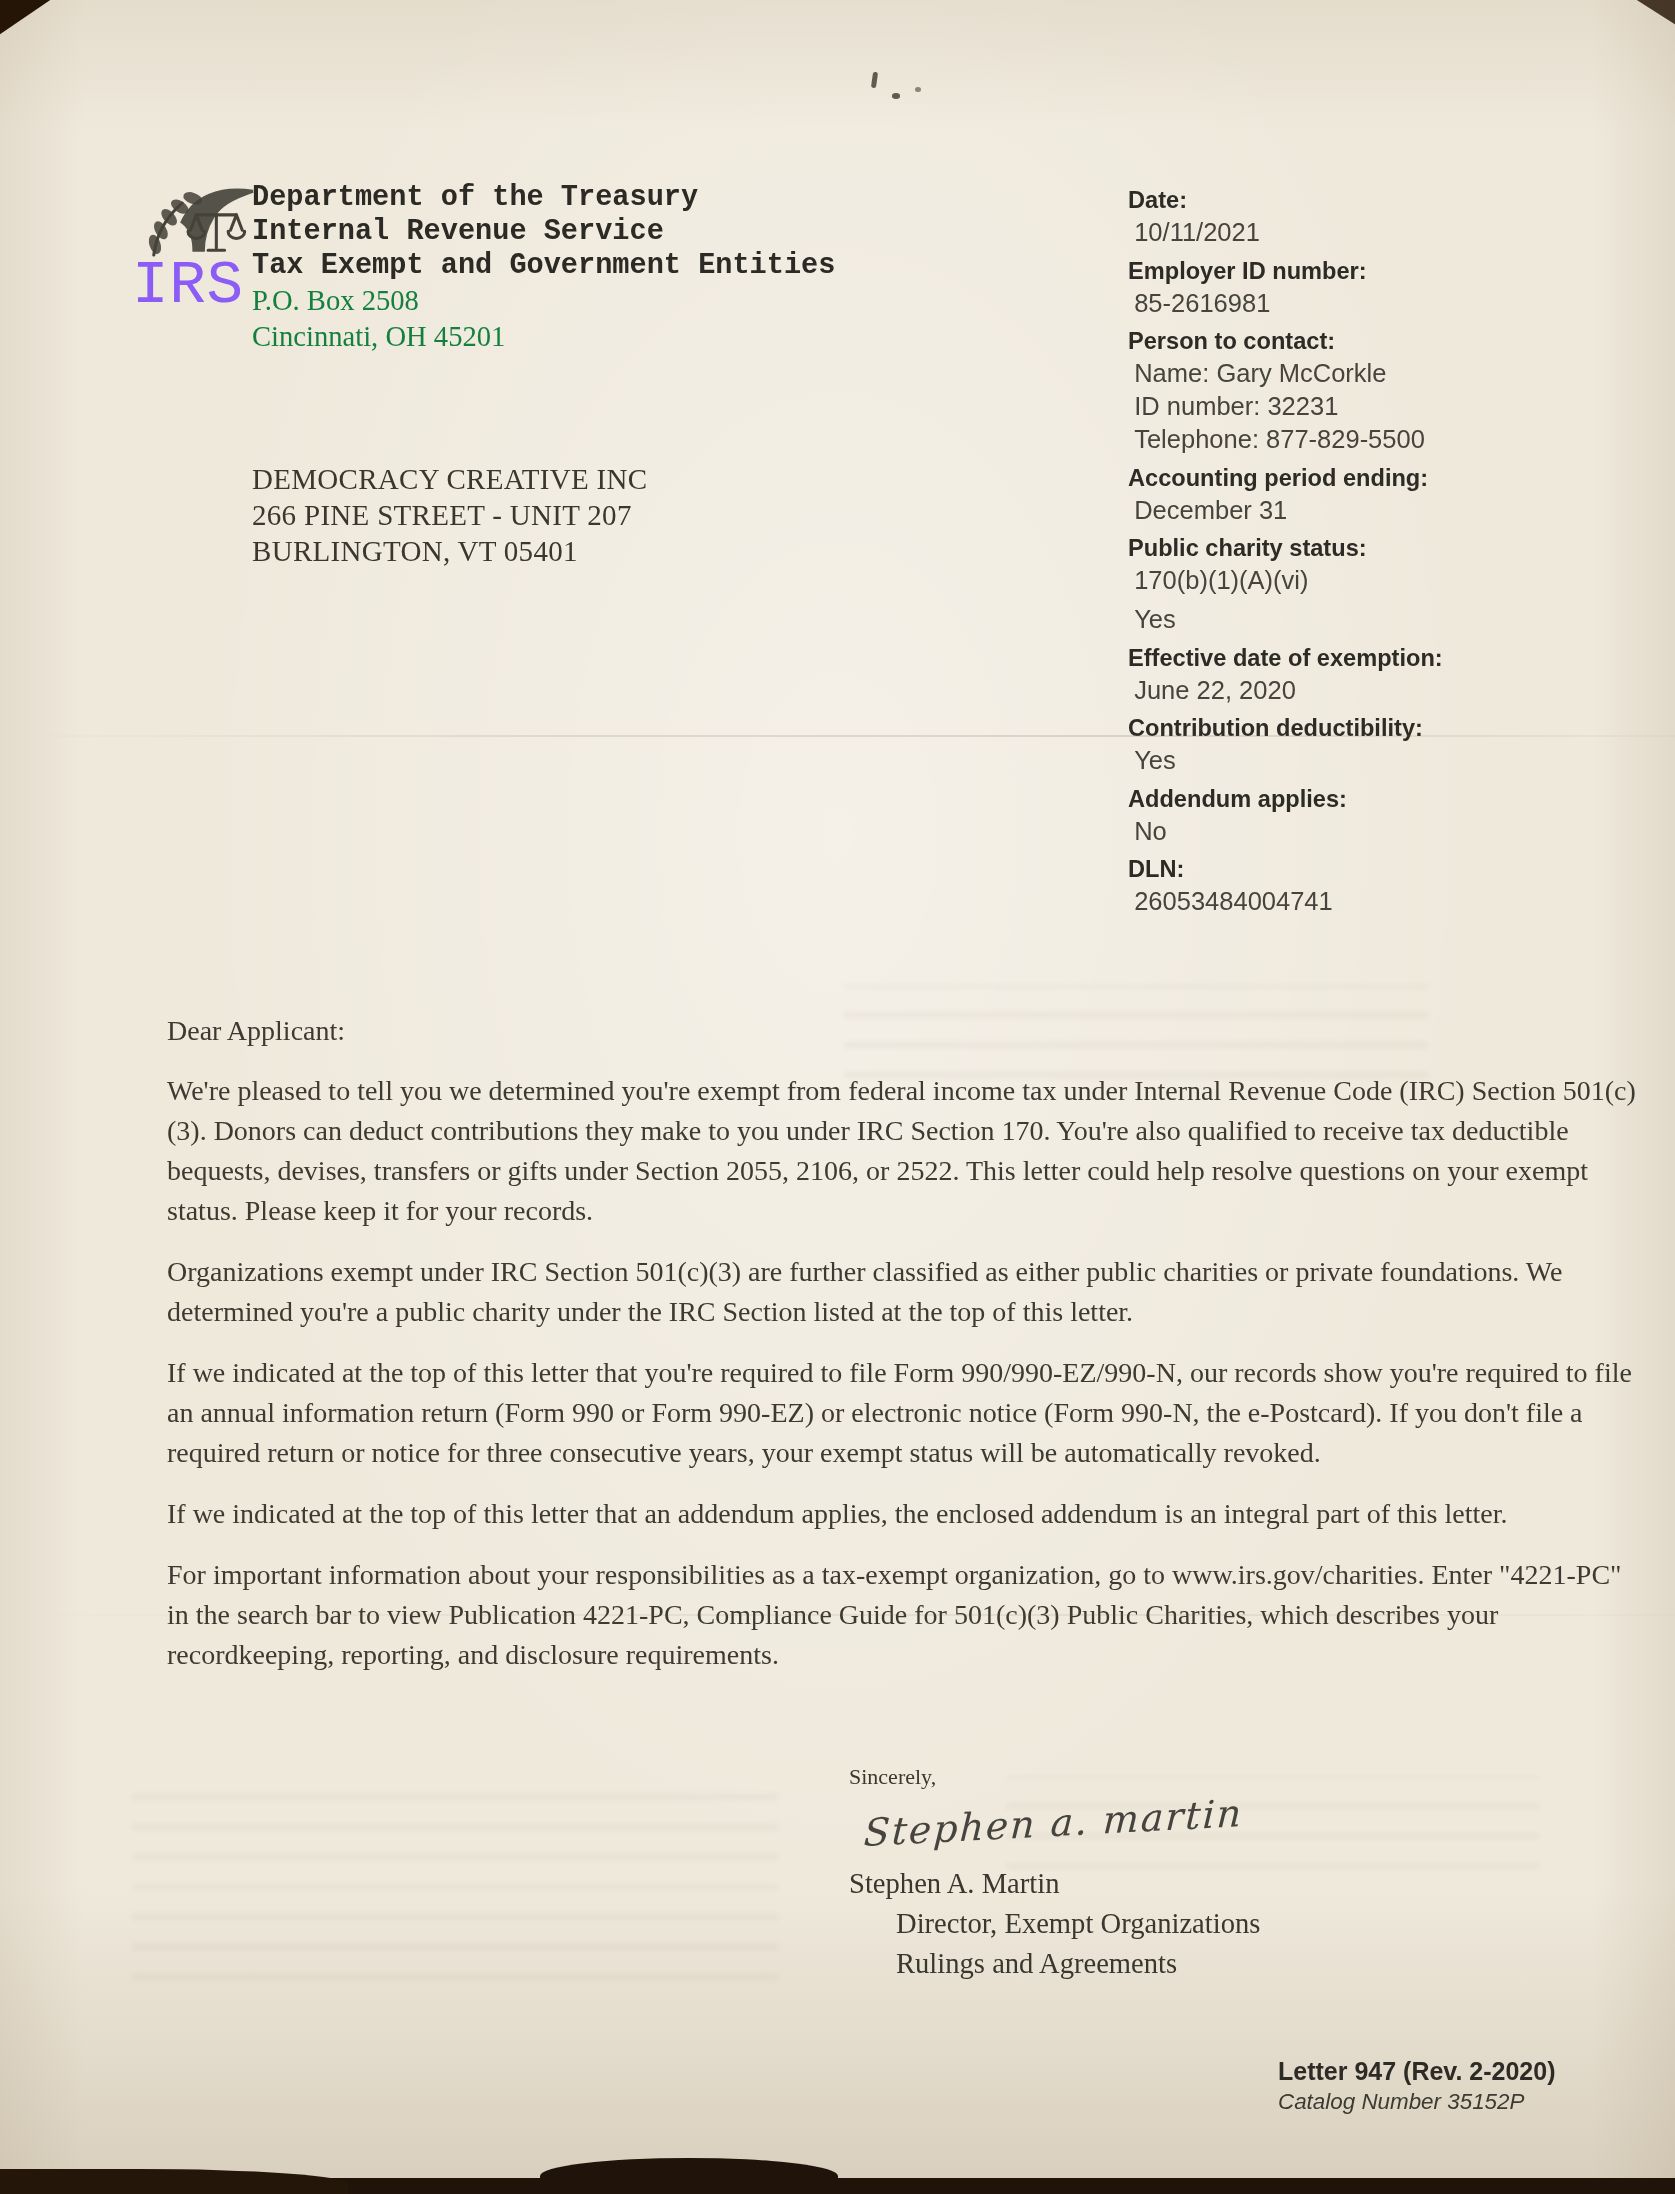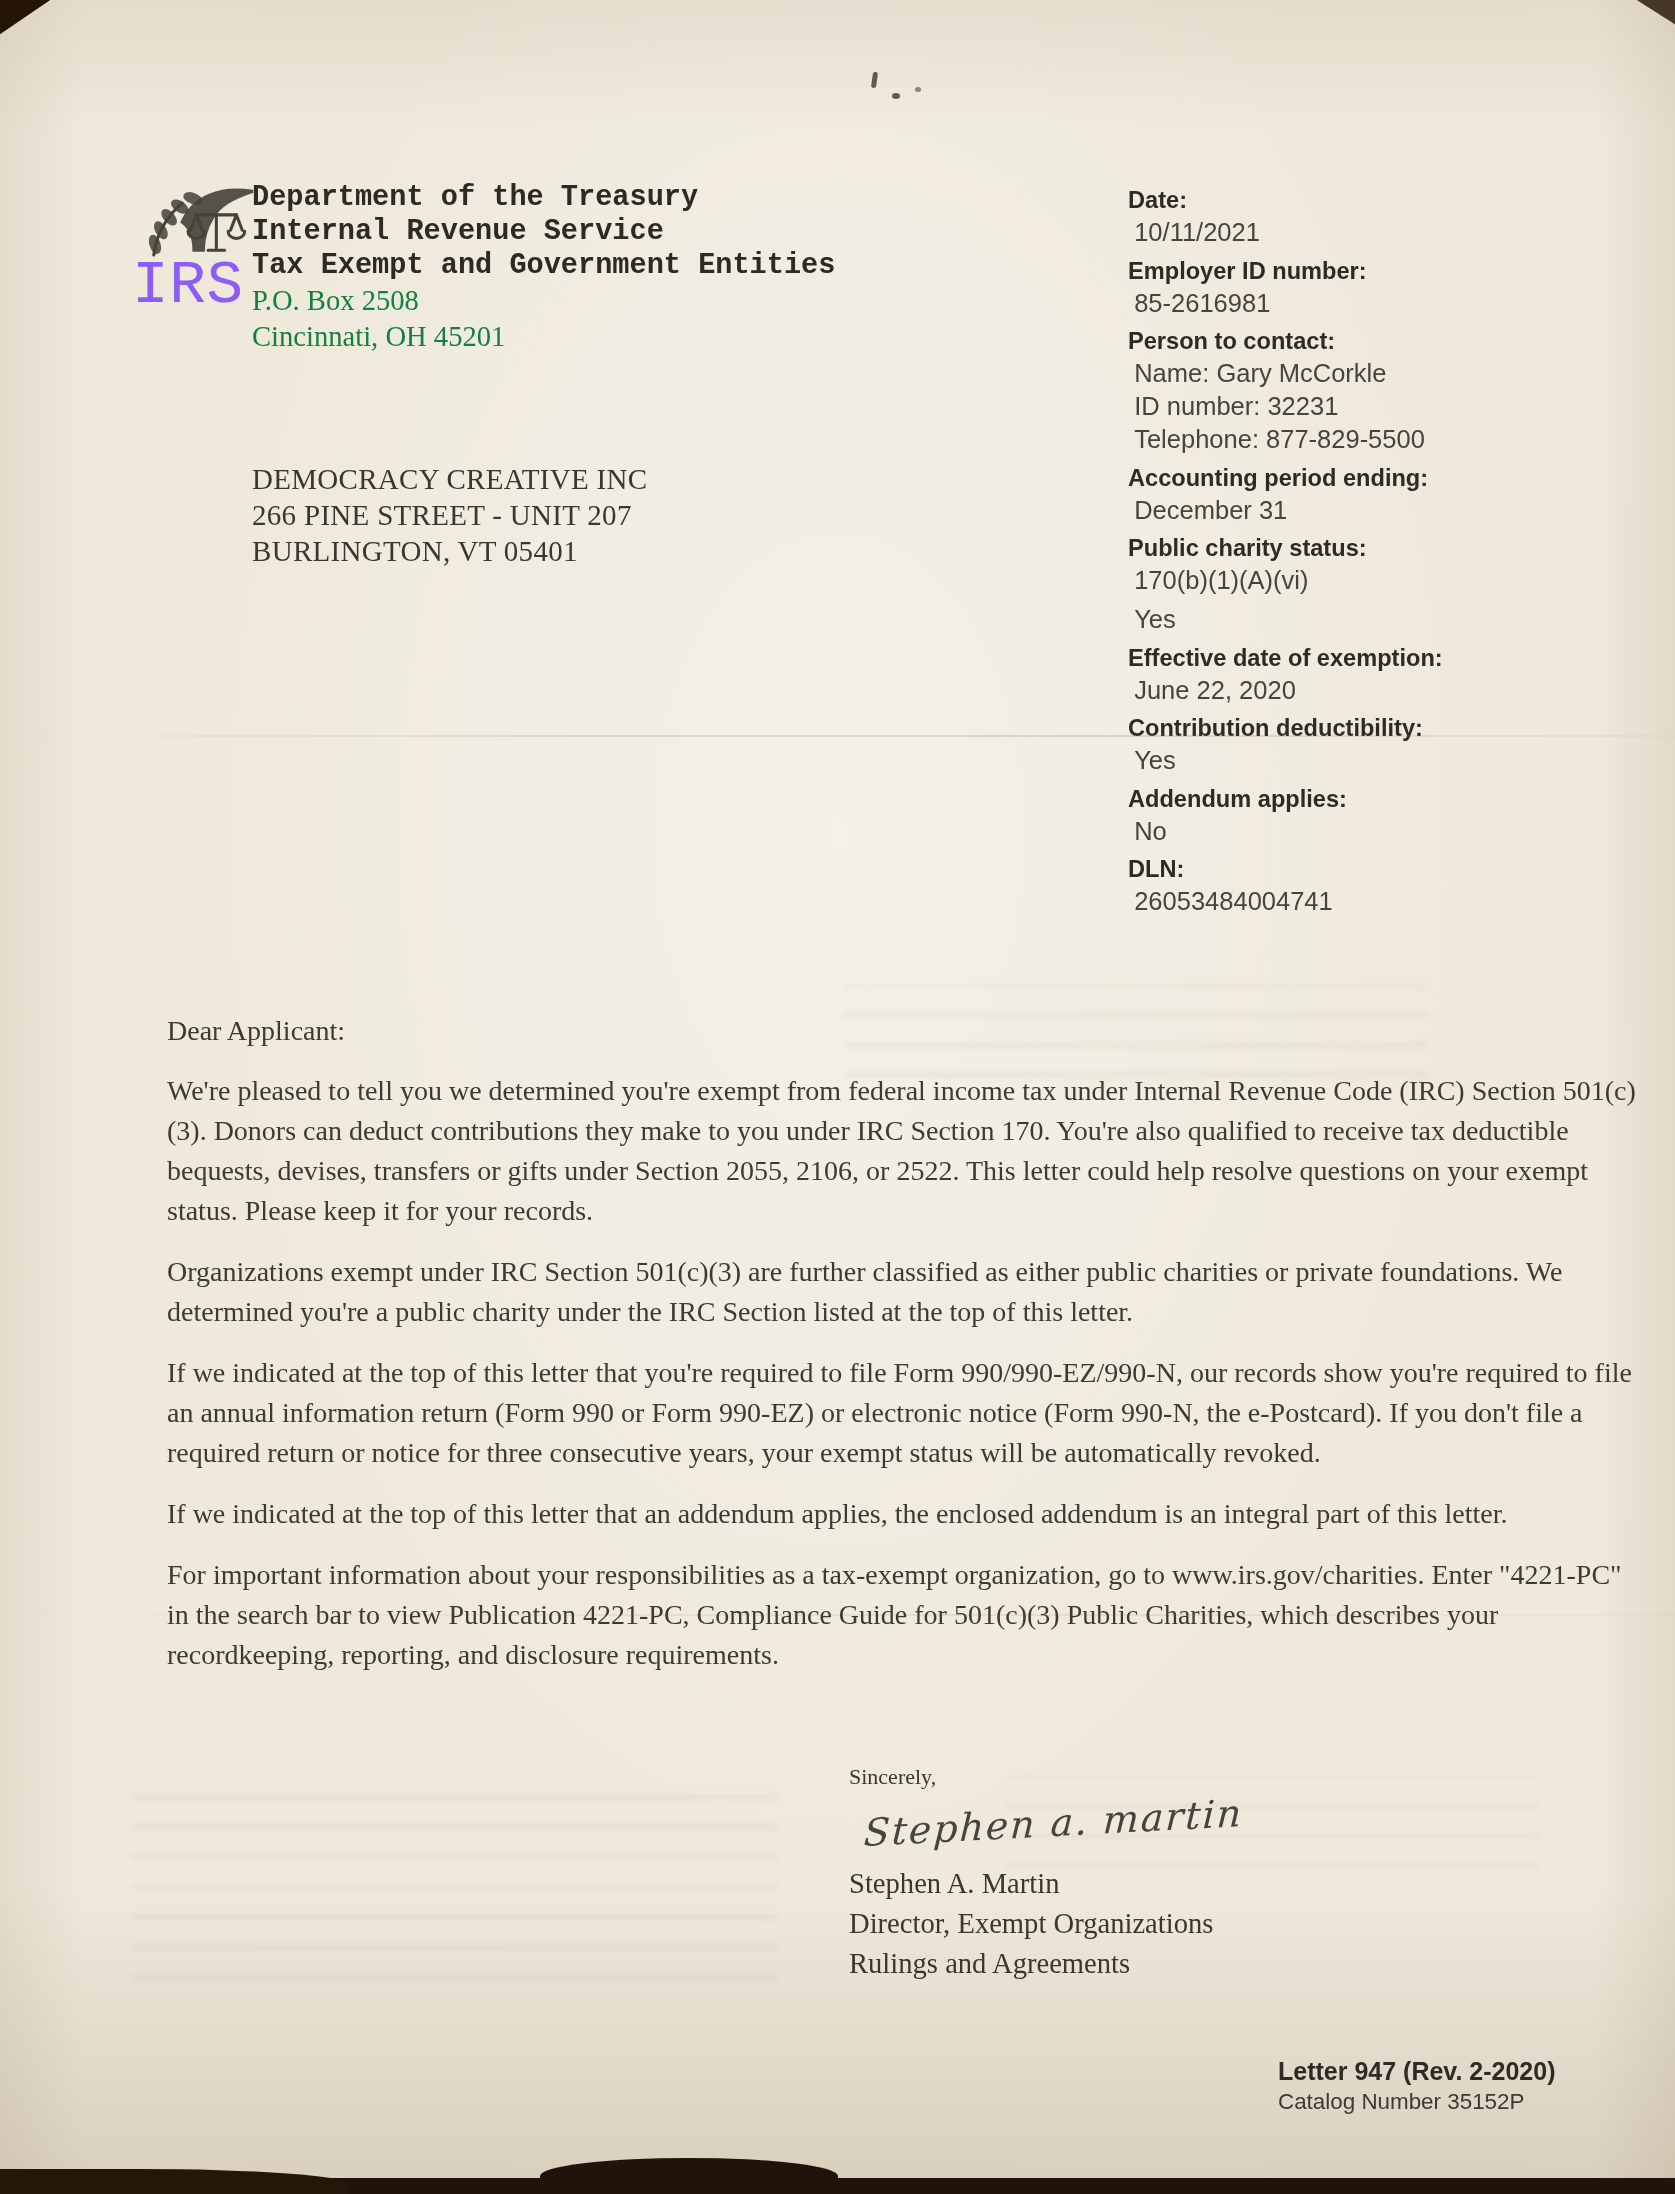--- a/index.html
+++ b/index.html
@@ -90,31 +90,31 @@
   
   .sig-block{position:absolute;left:849px;top:1758px;}
   .closing{font-size:22px;line-height:37px;color:#3a372f;}
   .signature{
     font-family:"DejaVu Serif", serif;font-style:italic;
     font-size:38px;color:#46443f;letter-spacing:1.9px;
     transform:rotate(-3deg) skewX(-6deg);transform-origin:left center;
     margin:16px 0 6.2px 15px;white-space:nowrap;
   }
   .signer-name{font-size:28.6px;line-height:40px;color:#3a372f;margin-top:8.7px;}
-  .signer-title{font-size:28.6px;line-height:40px;color:#3a372f;}
+  .signer-title{font-size:28.6px;line-height:40px;color:#3a372f;margin-left:47px;}
 
   
   .footer{position:absolute;left:1278px;top:2055px;}
   .letter-number{
     font-family:"Liberation Sans", sans-serif;font-weight:bold;
     font-size:25px;line-height:32px;color:#2d2b25;
   }
   .catalog-number{
     font-family:"Liberation Sans", sans-serif;
-    font-size:22.4px;line-height:30px;color:#3c3a32;
+    font-size:22.4px;line-height:30px;color:#3c3a32;font-style:italic;
   }
 </style>
 </head>
 <body>
 
 <div class="paper-shade"></div>
 <div class="smudge m1"></div>
 <div class="smudge m2"></div>
 <div class="smudge m3"></div>
 <div class="crease c1"></div>

